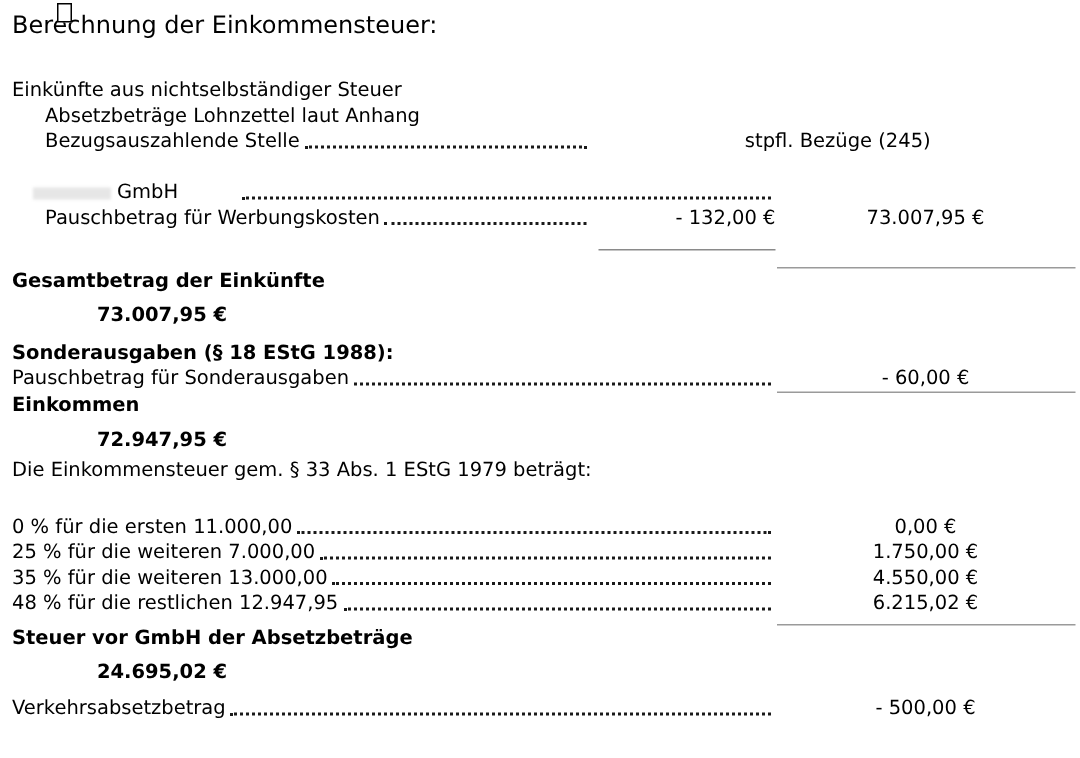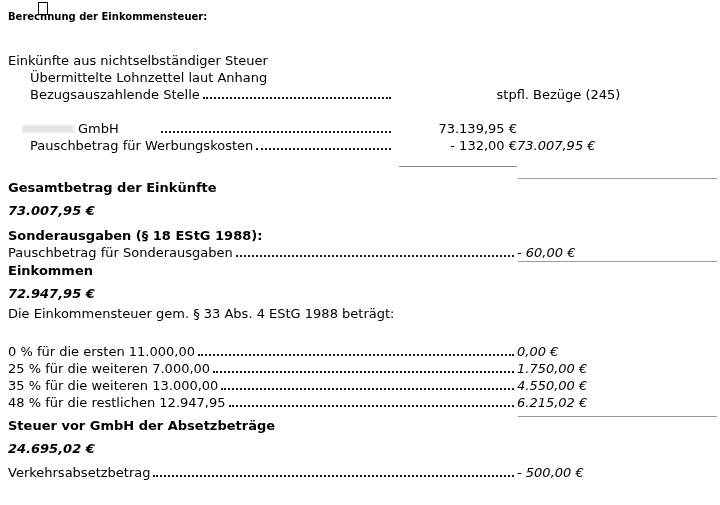--- a/index.html
+++ b/index.html
@@ -5,31 +5,31 @@
   html,body { margin:0; padding:0; background:#fff; }
   body {
     width:720px; height:505px; overflow:hidden;
     font-family:"DejaVu Sans","Liberation Sans",sans-serif;
     font-size:13px; color:#000;
   }
   .doc { position:relative; width:709px; padding:8px 3px 0 8px; box-sizing:content-box; }
 
   .row { display:flex; align-items:baseline; height:17px; line-height:17px; white-space:nowrap; }
   .row.bold { font-weight:bold;flex-direction:column; }
-  .title { font-size:10px; font-weight:bold; height:17px; line-height:17px; }
+  .title { font-size:16px; font-weight:normal; height:17px; line-height:17px; }
 
   .ind1 { padding-left:22px; }
   .gmbh-label { padding-left:70px; min-width:150px; box-sizing:border-box; }
 
   .leader { flex:1 1 auto; align-self:flex-end; height:0;
             border-bottom:2px dotted #1a1a1a; margin:0 3px 4px 3px; }
   .bold .leader { border-bottom:2px dotted #000; }
 
   .amt-in  { width:123px; text-align:right; flex:0 0 auto; }
-  .amt-out { width:200px; text-align:left; flex:0 0 auto;font-style:italic; }
+  .amt-out { width:200px; text-align:center; flex:0 0 auto; }
   .post-leader { width:323px; text-align:center; padding-left:6px; box-sizing:border-box; flex:0 0 auto; }
 
   .rule-inner { height:0; border-top:1px solid #8a8a8a; width:118px; margin-left:auto; margin-right:200px; }
   .rule-outer { height:0; border-top:1px solid #9a9a9a; width:199px; margin-left:auto; }
 
   .sp27 { height:27px; } .sp17 { height:17px; } .sp12a { height:12px; }
   .sp11 { height:11px; } .sp31 { height:31px; } .sp26 { height:26px; }
   .sp21 { height:21px; } .sp5 { height:5px; } .sp30 { height:30px; }
 
   .glyph-box { position:absolute; left:38px; top:2px; width:8px; height:11px;
@@ -46,34 +46,33 @@
   <span class="redacted"></span>
 
   <div class="title">Berechnung der Einkommensteuer:</div>
 
   <div class="sp27"></div>
 
   <div class="row">
     <span>Einkünfte aus nichtselbständiger Steuer</span>
   </div>
   <div class="row ind1">
-    <span>Übermittelte Lohnzettel laut Anhang</span>
+    <span>Absetzbeträge Lohnzettel laut Anhang</span>
   </div>
   <div class="row ind1">
     <span>Bezugsauszahlende Stelle</span>
     <span class="leader"></span>
     <span class="post-leader">stpfl. Bezüge (245)</span>
   </div>
 
   <div class="sp17"></div>
 
   <div class="row">
     <span class="gmbh-label">GmbH</span>
     <span class="leader"></span>
-    <span class="amt-in">73.139,95 €</span>
     <span class="amt-out"></span>
   </div>
   <div class="row">
     <span class="ind1">Pauschbetrag für Werbungskosten</span>
     <span class="leader"></span>
     <span class="amt-in">- 132,00 €</span>
     <span class="amt-out">73.007,95 €</span>
   </div>
 
   <div class="sp12a"></div>
@@ -100,21 +99,21 @@
   <div class="rule-outer"></div>
   <div class="row bold">
     <span>Einkommen</span>
     <span class="leader"></span>
     <span class="amt-out">72.947,95 €</span>
   </div>
 
   <div class="sp26"></div>
 
   <div class="row">
-    <span>Die Einkommensteuer gem. § 33 Abs. 4 EStG 1988 beträgt:</span>
+    <span>Die Einkommensteuer gem. § 33 Abs. 1 EStG 1979 beträgt:</span>
   </div>
 
   <div class="sp21"></div>
 
   <div class="row">
     <span>0 % für die ersten 11.000,00</span>
     <span class="leader"></span>
     <span class="amt-out">0,00 €</span>
   </div>
   <div class="row">

